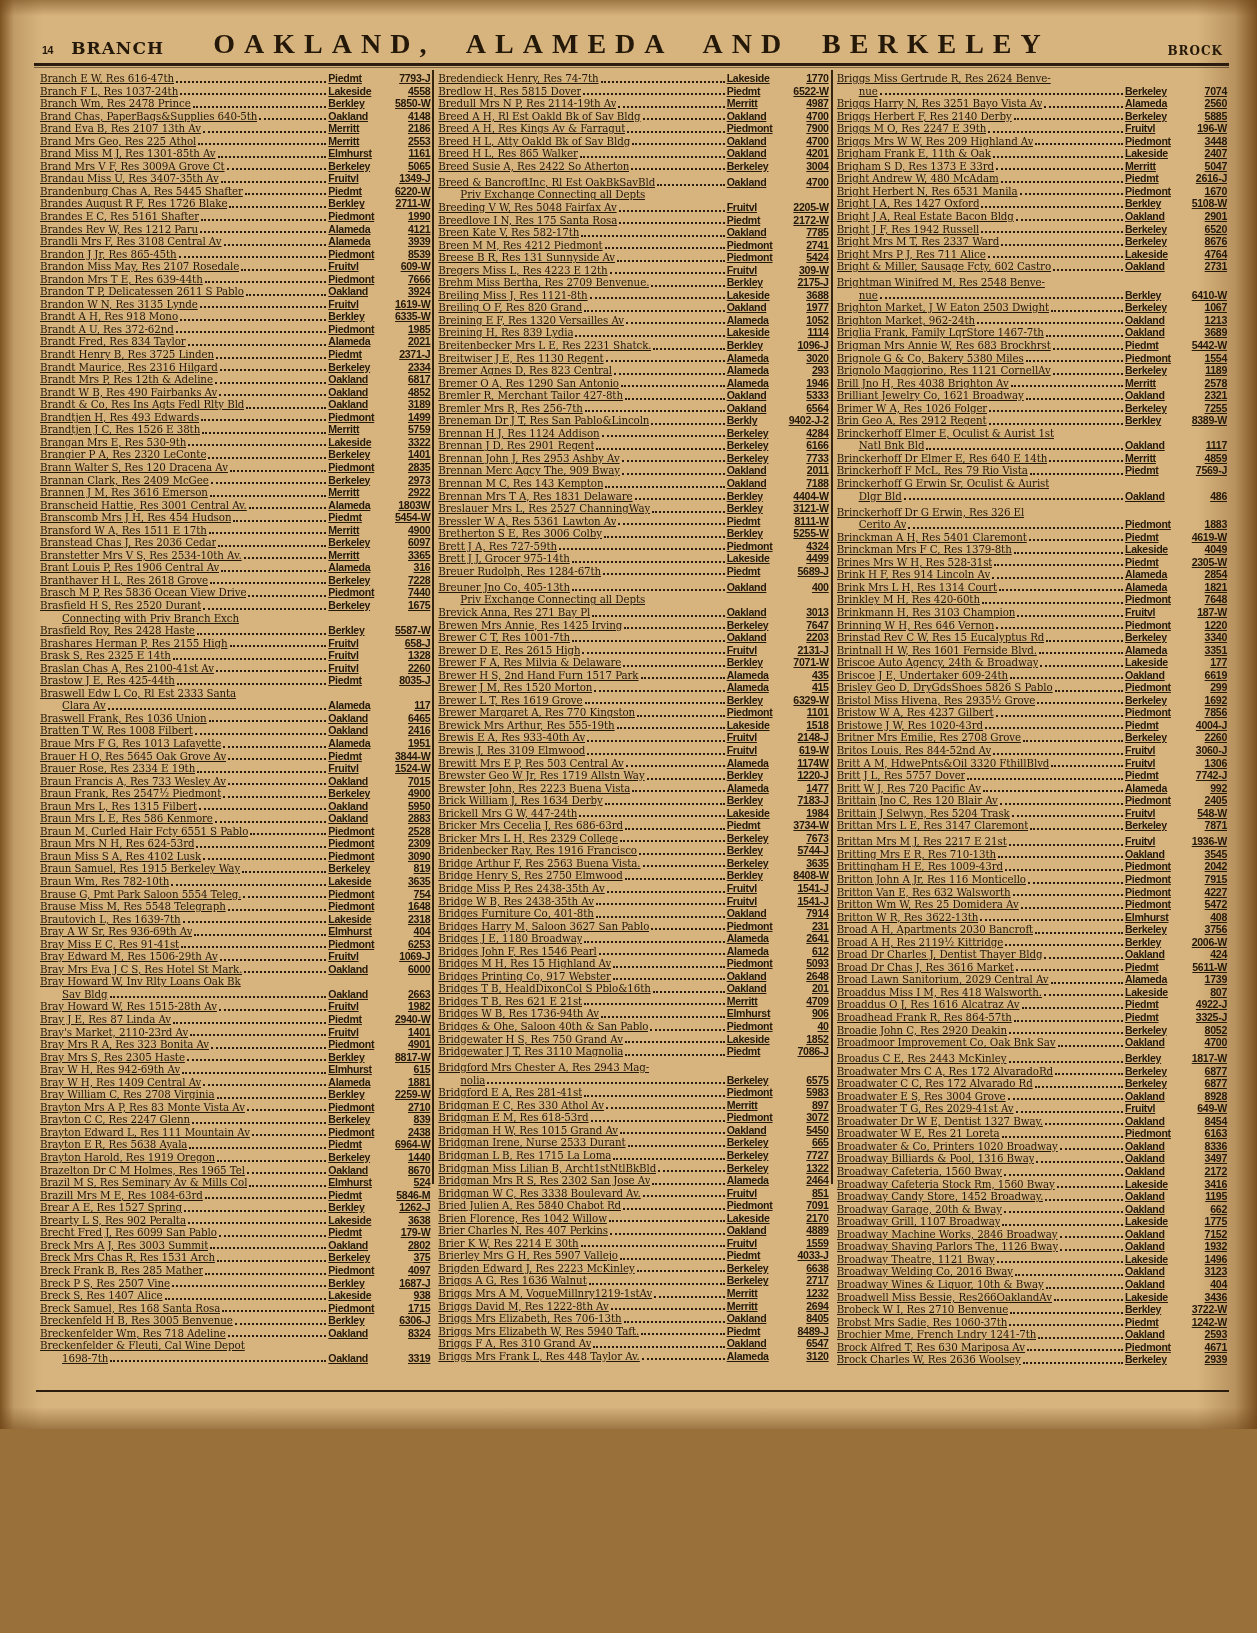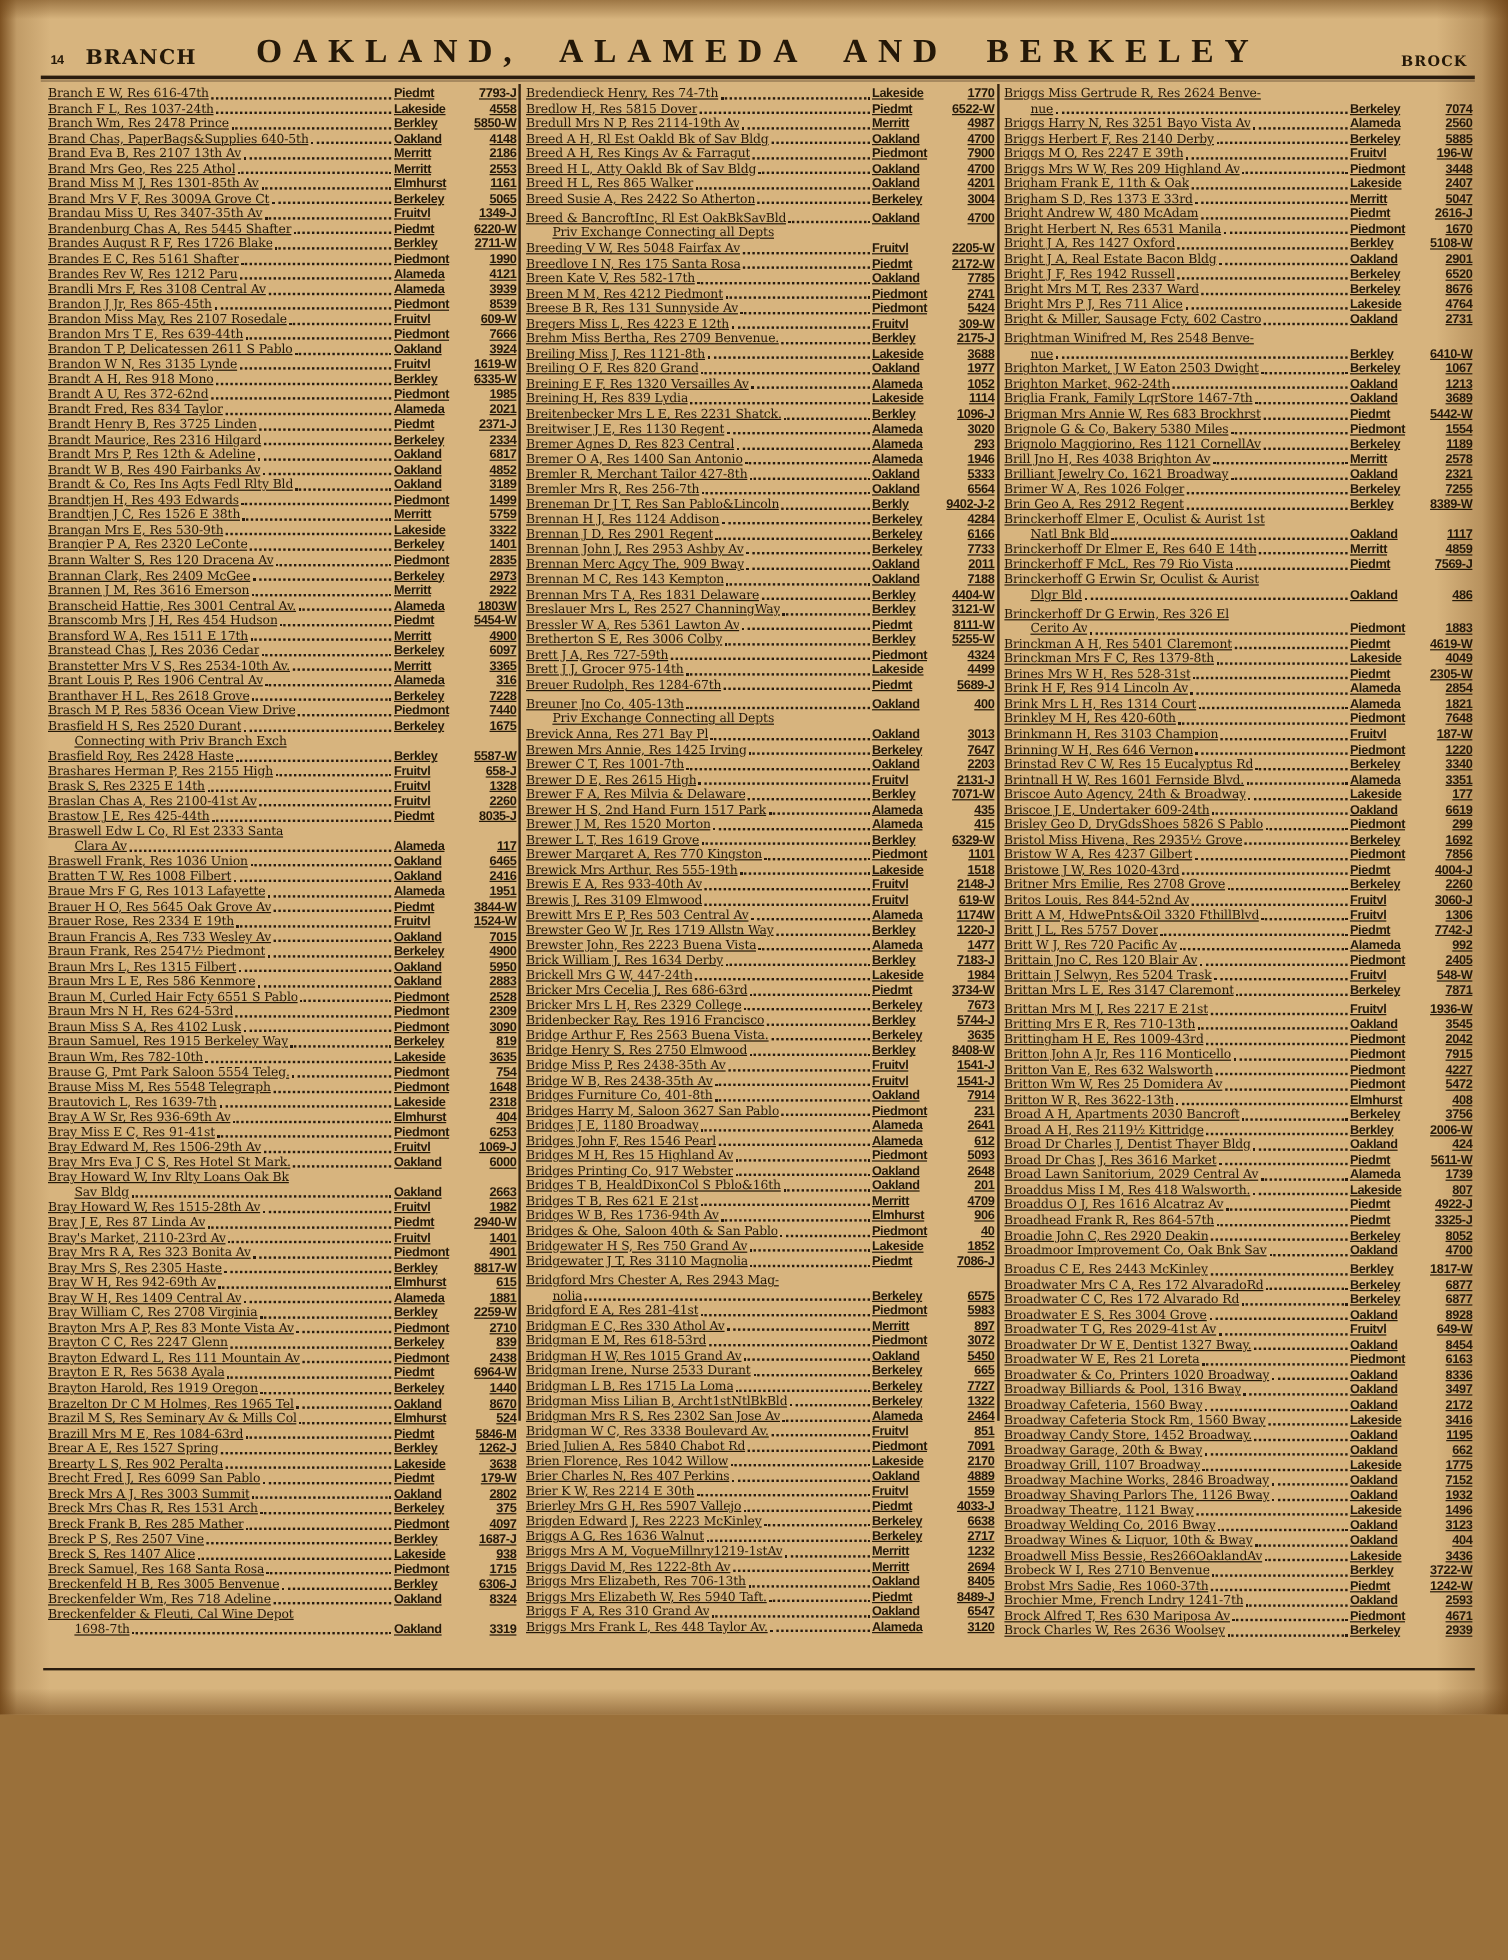--- a/index.html
+++ b/index.html
@@ -805,21 +805,21 @@
           <span class="exch">Alameda</span>
           <span class="num">3020</span>
         </div>
         <div class="row">
           <span class="t">Bremer Agnes D, Res 823 Central</span>
           <span class="dots"></span>
           <span class="exch">Alameda</span>
           <span class="num">293</span>
         </div>
         <div class="row">
-          <span class="t">Bremer O A, Res 1400 San Antonio</span>
+          <span class="t">Bremer O A, Res 1290 San Antonio</span>
           <span class="dots"></span>
           <span class="exch">Alameda</span>
           <span class="num">1946</span>
         </div>
         <div class="row">
           <span class="t">Bremler R, Merchant Tailor 427-8th</span>
           <span class="dots"></span>
           <span class="exch">Oakland</span>
           <span class="num">5333</span>
         </div>

